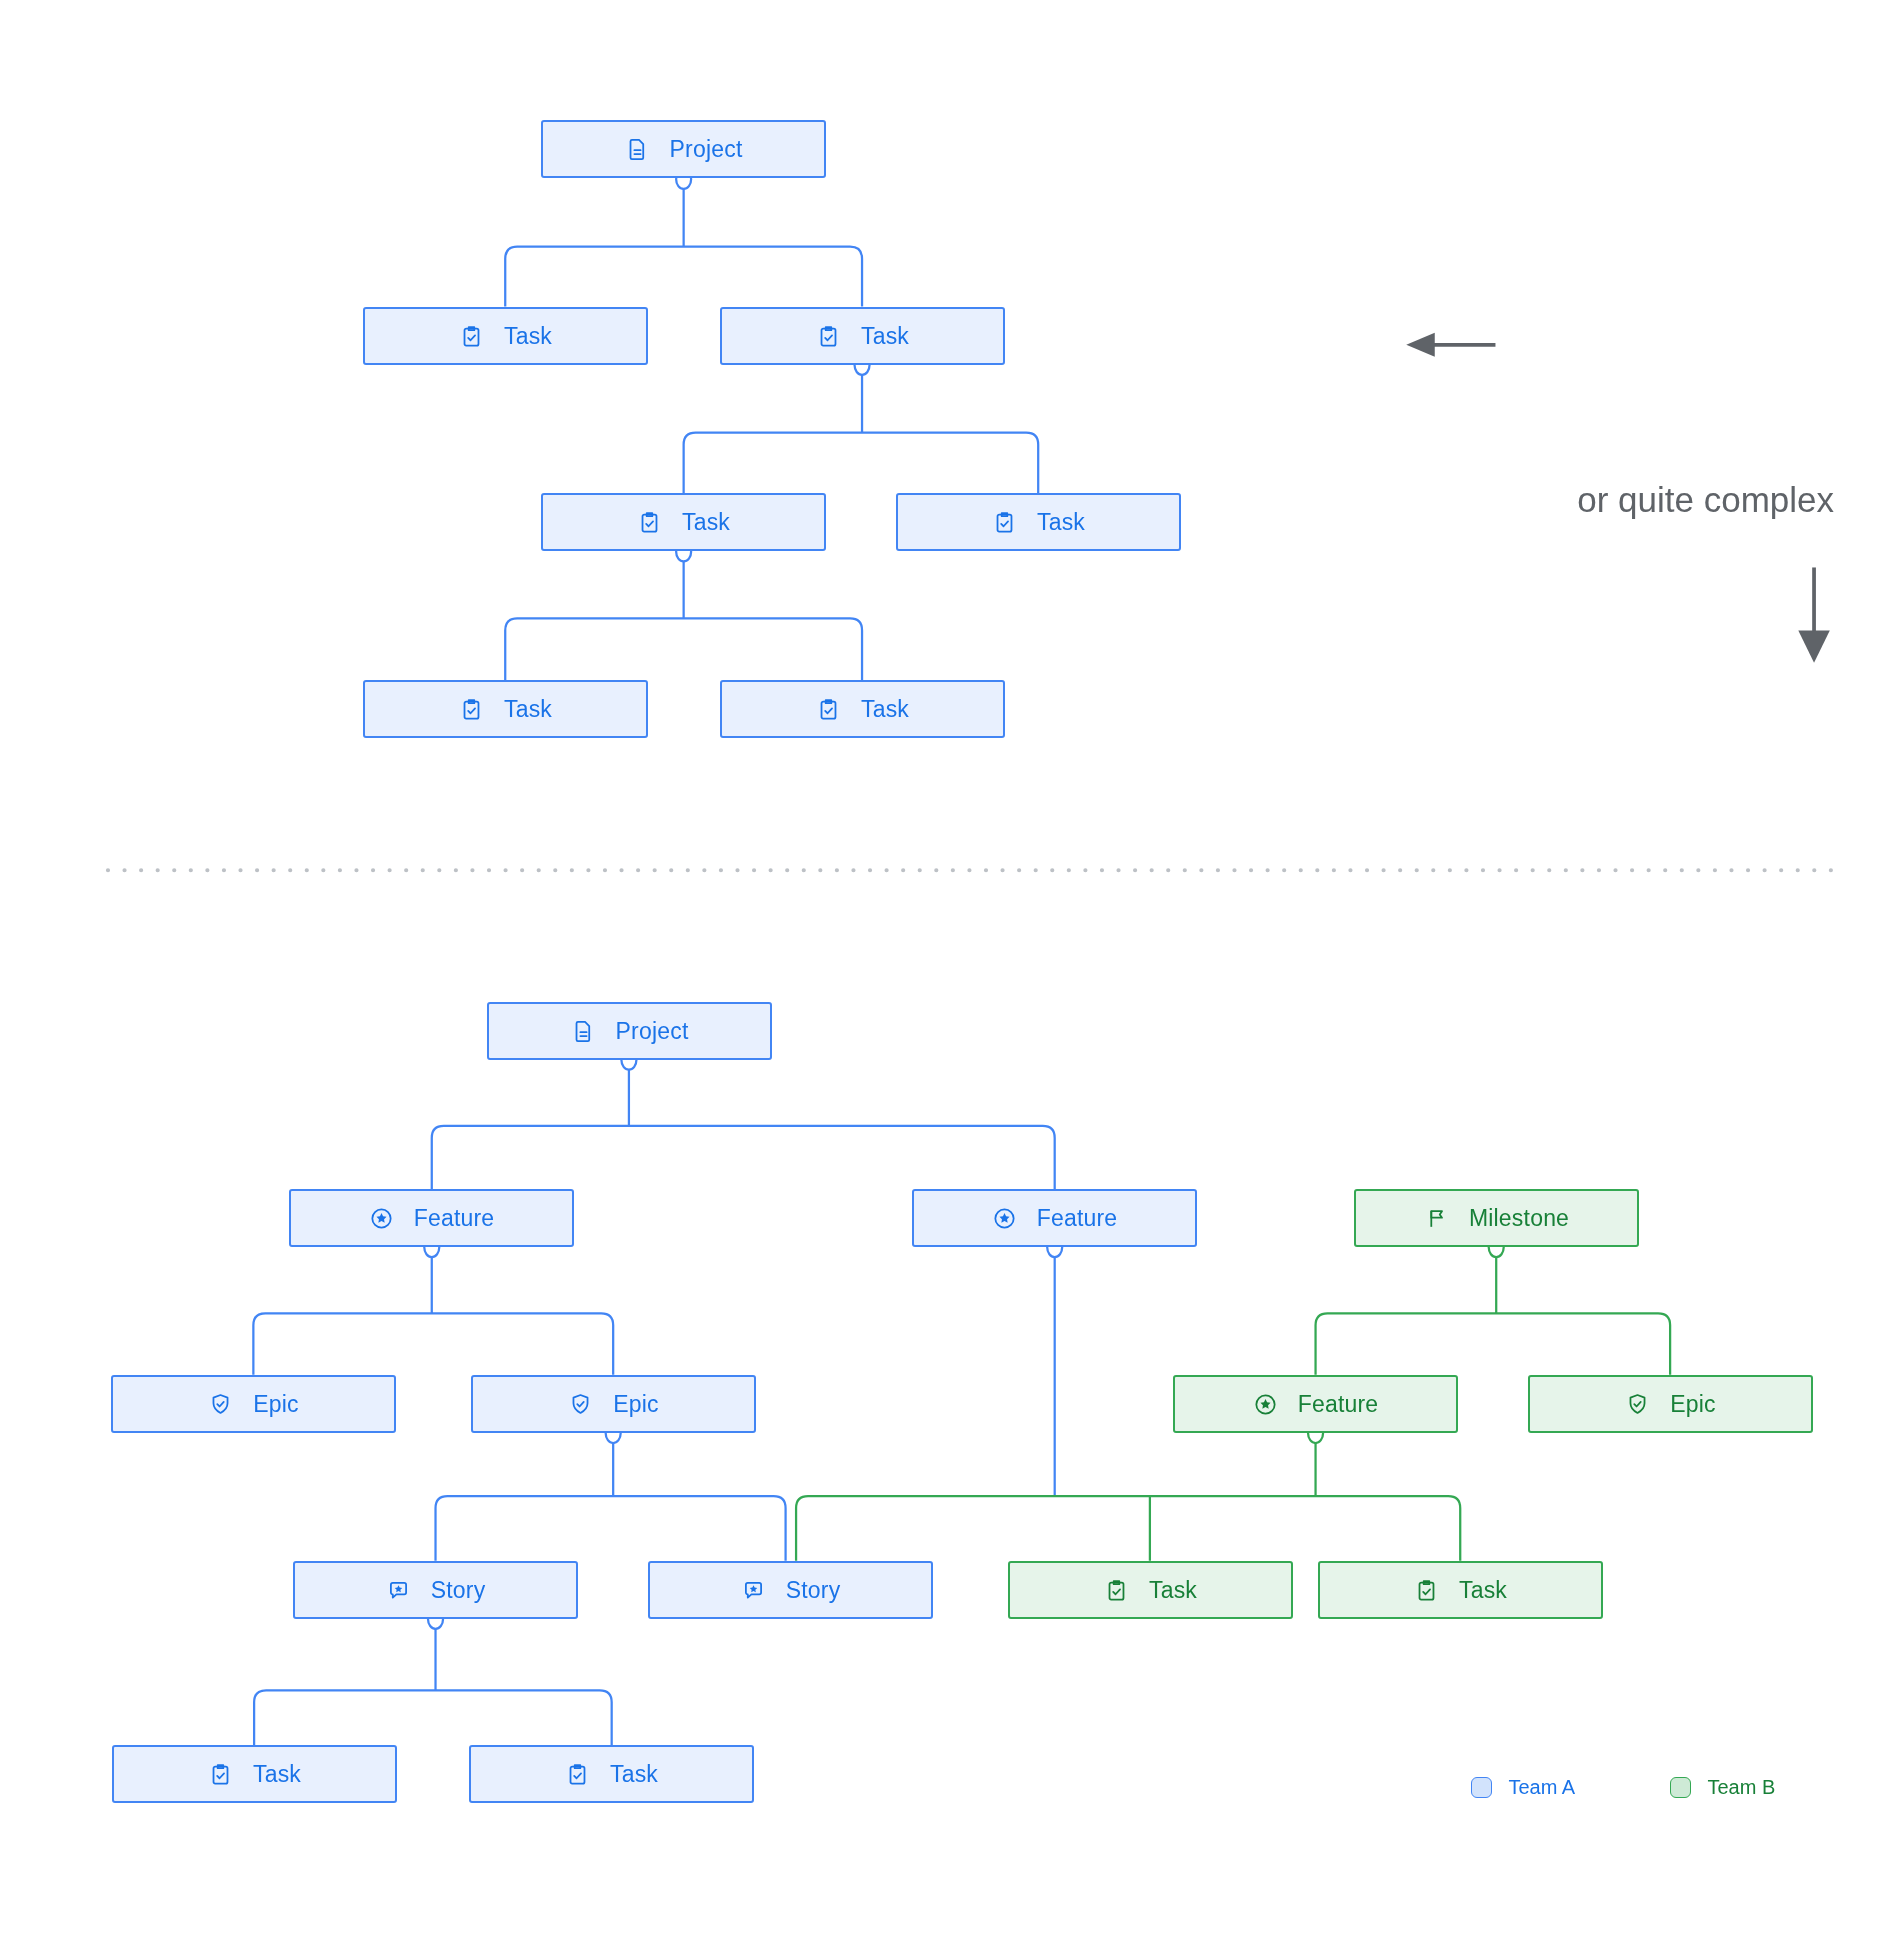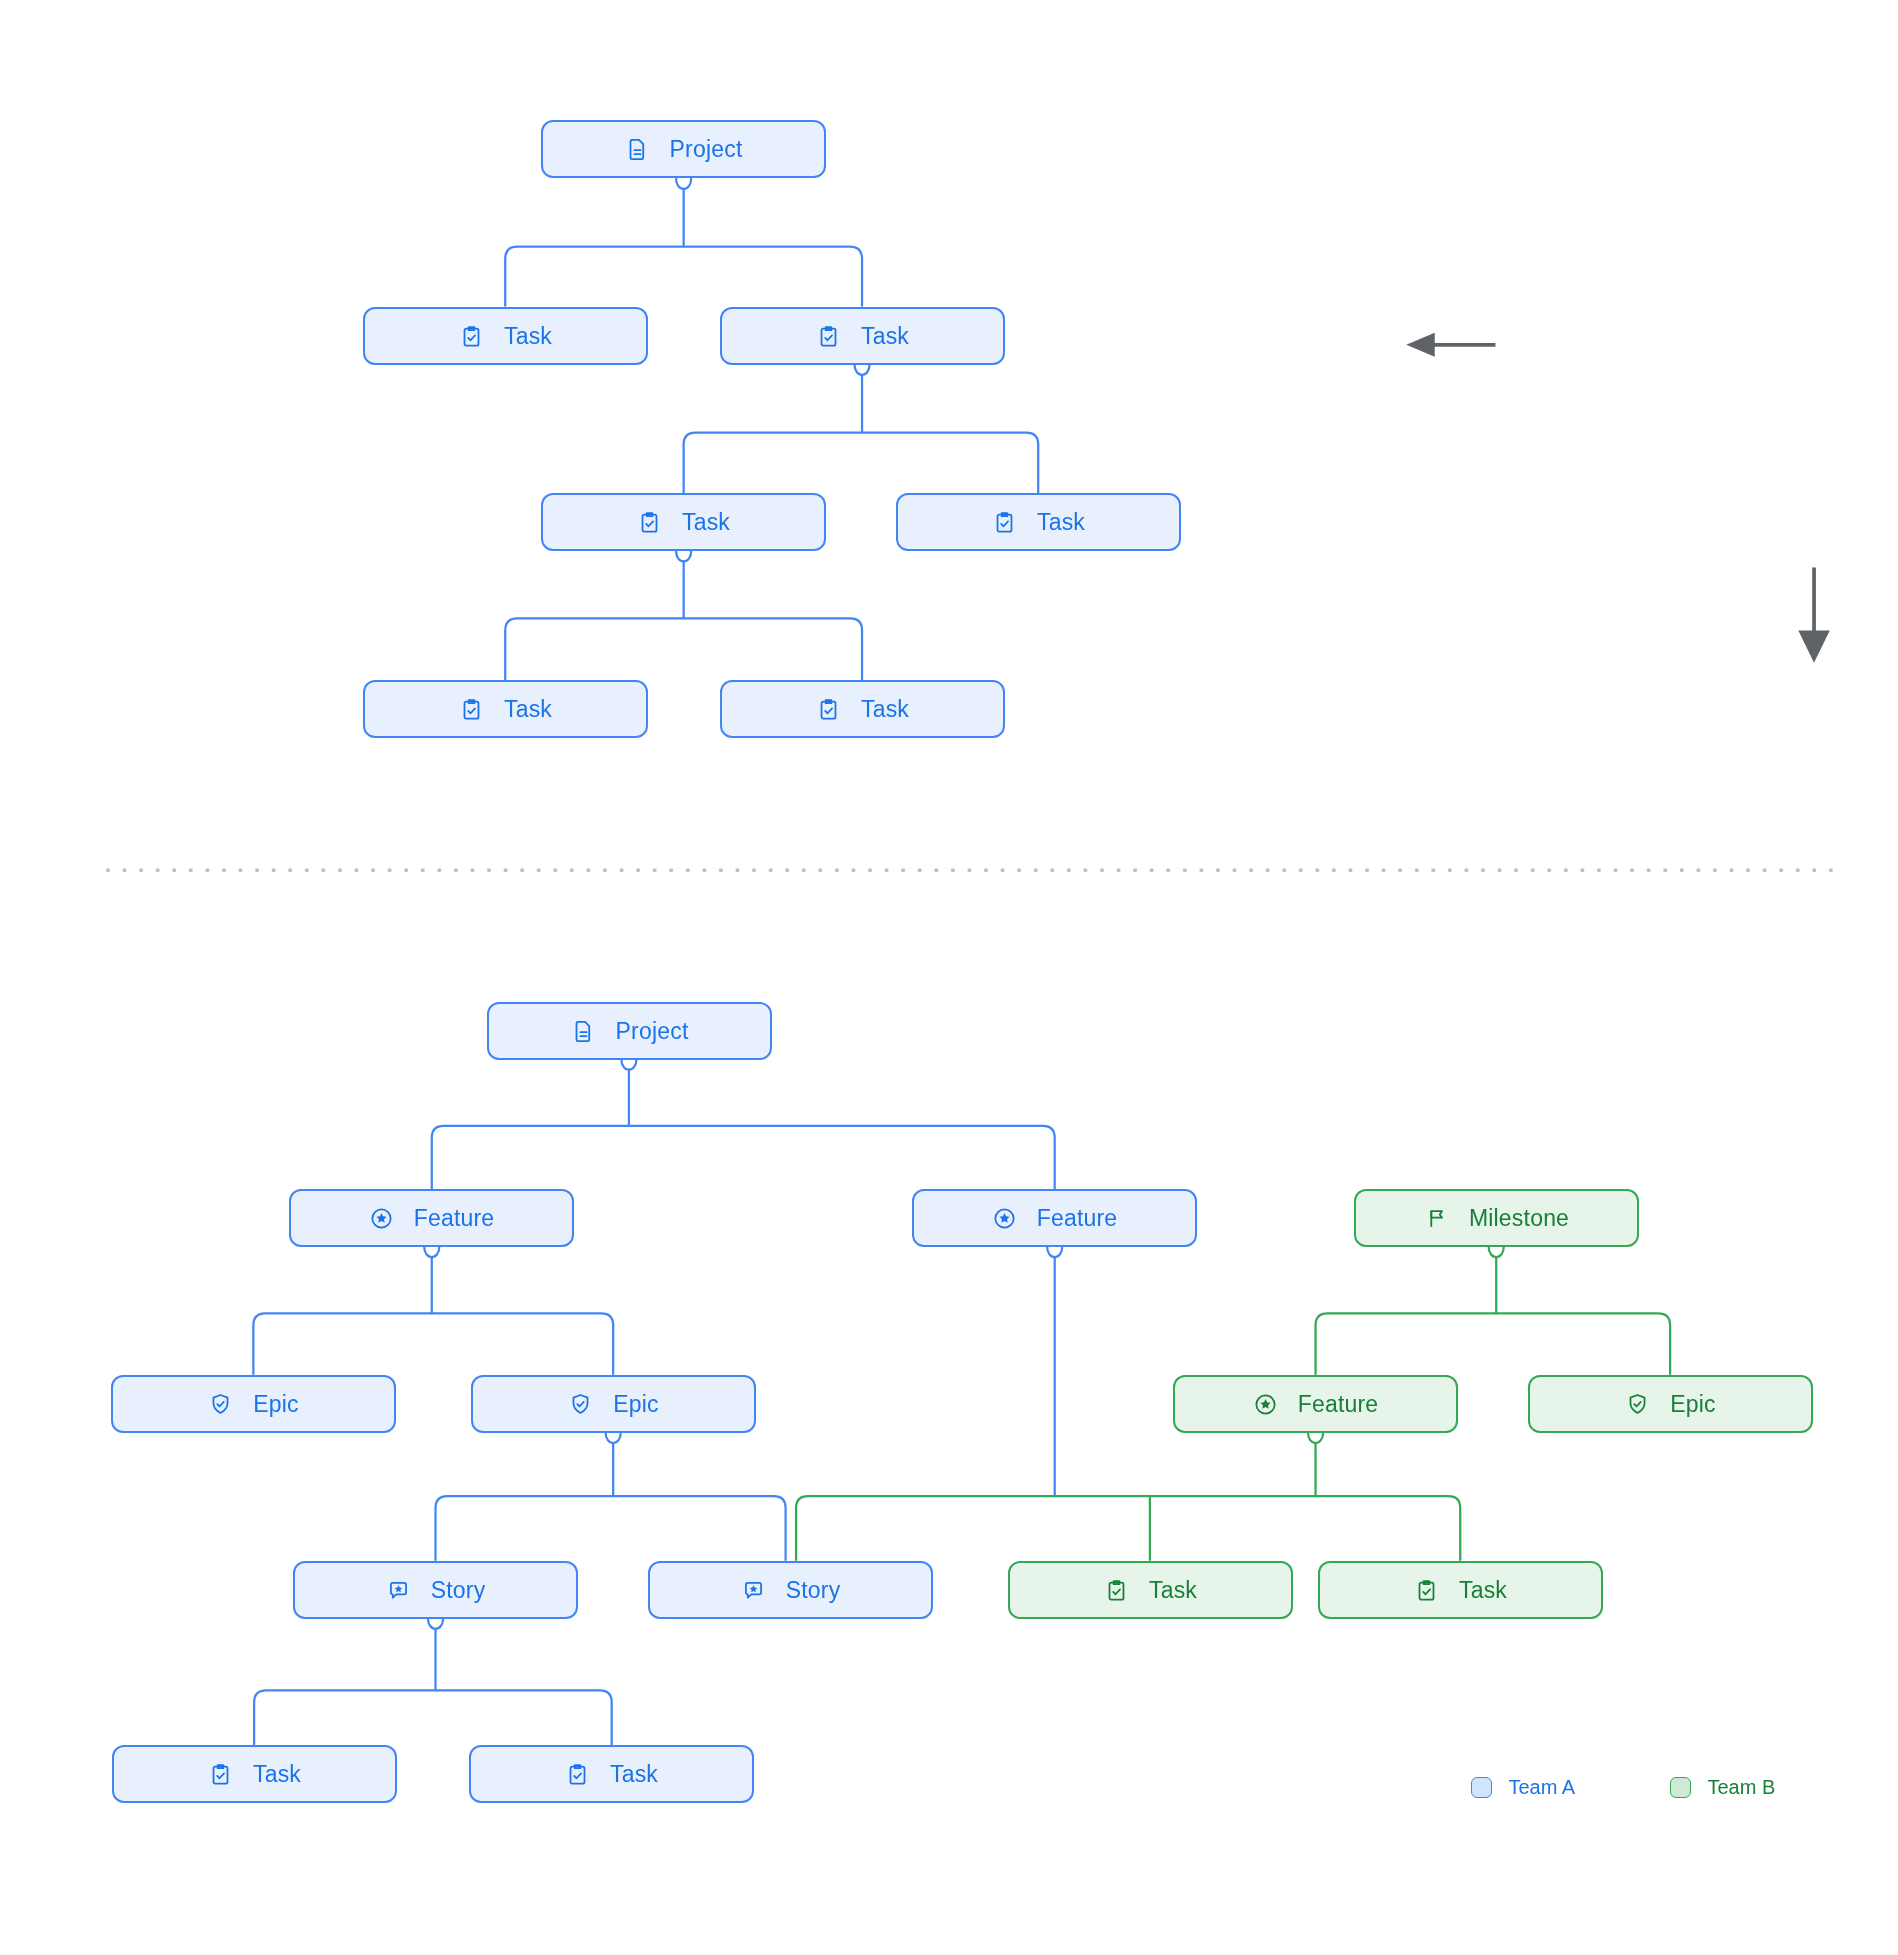--- a/index.html
+++ b/index.html
@@ -8,21 +8,21 @@
     width:1898px;height:1955px;
     background:#ffffff;
     font-family:"Liberation Sans","DejaVu Sans",sans-serif;
     overflow:hidden;
   }
   #connectors{position:absolute;left:0;top:0;width:1898px;height:1955px;}
   .node{
     position:absolute;
     width:285px;height:58px;
     box-sizing:border-box;
-    border-radius:12px;
+    border-radius:3px;
     display:flex;align-items:center;justify-content:center;
     gap:20px;
     font-size:23px;font-weight:500;letter-spacing:0.2px;
   }
   .node.blue{
     background:var(--blue-fill,#E8F0FE);
     border:2.2px solid var(--blue-stroke,#4285F4);
     color:var(--blue-text,#1A73E8);
   }
   .node.green{
@@ -171,20 +171,21 @@
   <div class="node blue" style="left:720px;top:680px">
     <svg class="ic" viewBox="0 0 24 24">
         <use href="#ic-task"></use>
       </svg>
     <span class="lbl">Task</span>
   </div>
 
   <div class="note" style="top:323px">
   </div>
   <div class="note" style="top:468px">
+    <div>or quite complex</div>
   </div>
 
   <div class="node blue" style="left:487px;top:1002px">
     <svg class="ic" viewBox="0 0 24 24">
         <use href="#ic-project"></use>
       </svg>
     <span class="lbl">Project</span>
   </div>
   <div class="node blue" style="left:289px;top:1189px">
     <svg class="ic" viewBox="0 0 24 24">

